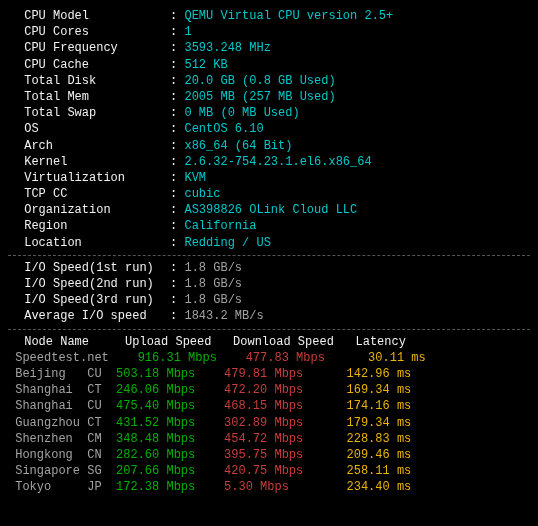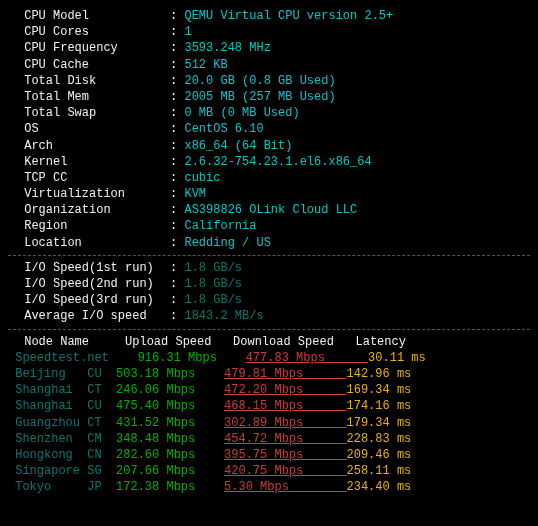--- a/index.html
+++ b/index.html
@@ -10,22 +10,22 @@
     font-size: 12px;
     line-height: 1.35;
     color: #cccccc;
     width: 538px;
     box-sizing: border-box;
   }
   .row { white-space: pre; }
   .white { color: #f2f2f2; margin-left: 9px; }
   .cyan  { color: #00c8c8; }
   .teal  { color: #eab308; }
-  .red   { color: #c83c3c; text-decoration: underline; }
-  .yellow{ color: #0f766e; }
+  .red   { color: #c83c3c; }
+  .yellow{ color: #a3a3a3; }
   .green { color: #00b000; }
   .hr {
     border: none;
     border-top: 1px dashed #555;
     margin: 4px 0;
     width: 522px;
   }
 </style>
 </head>
 <body>
@@ -34,22 +34,22 @@
     <div class="row"><span class="white"> CPU Model          </span><span class="white">: </span><span class="cyan">QEMU Virtual CPU version 2.5+</span></div>
     <div class="row"><span class="white"> CPU Cores          </span><span class="white">: </span><span class="cyan">1</span></div>
     <div class="row"><span class="white"> CPU Frequency      </span><span class="white">: </span><span class="cyan">3593.248 MHz</span></div>
     <div class="row"><span class="white"> CPU Cache          </span><span class="white">: </span><span class="cyan">512 KB</span></div>
     <div class="row"><span class="white"> Total Disk         </span><span class="white">: </span><span class="cyan">20.0 GB (0.8 GB Used)</span></div>
     <div class="row"><span class="white"> Total Mem          </span><span class="white">: </span><span class="cyan">2005 MB (257 MB Used)</span></div>
     <div class="row"><span class="white"> Total Swap         </span><span class="white">: </span><span class="cyan">0 MB (0 MB Used)</span></div>
     <div class="row"><span class="white"> OS                 </span><span class="white">: </span><span class="cyan">CentOS 6.10</span></div>
     <div class="row"><span class="white"> Arch               </span><span class="white">: </span><span class="cyan">x86_64 (64 Bit)</span></div>
     <div class="row"><span class="white"> Kernel             </span><span class="white">: </span><span class="cyan">2.6.32-754.23.1.el6.x86_64</span></div>
+    <div class="row"><span class="white"> Virtualization     </span><span class="white">: </span><span class="cyan">KVM</span></div>
     <div class="row"><span class="white"> TCP CC             </span><span class="white">: </span><span class="cyan">cubic</span></div>
-    <div class="row"><span class="white"> Virtualization     </span><span class="white">: </span><span class="cyan">KVM</span></div>
     <div class="row"><span class="white"> Organization       </span><span class="white">: </span><span class="cyan">AS398826 OLink Cloud LLC</span></div>
     <div class="row"><span class="white"> Region             </span><span class="white">: </span><span class="cyan">California</span></div>
     <div class="row"><span class="white"> Location           </span><span class="white">: </span><span class="cyan">Redding / US</span></div>
   </div>
 <hr class="hr">
 <div id="io-block">
     <div class="row"><span class="white"> I/O Speed(1st run) </span><span class="white">: </span><span class="yellow">1.8 GB/s</span></div>
     <div class="row"><span class="white"> I/O Speed(2nd run) </span><span class="white">: </span><span class="yellow">1.8 GB/s</span></div>
     <div class="row"><span class="white"> I/O Speed(3rd run) </span><span class="white">: </span><span class="yellow">1.8 GB/s</span></div>
     <div class="row"><span class="white"> Average I/O speed  </span><span class="white">: </span><span class="yellow">1843.2 MB/s</span></div>

